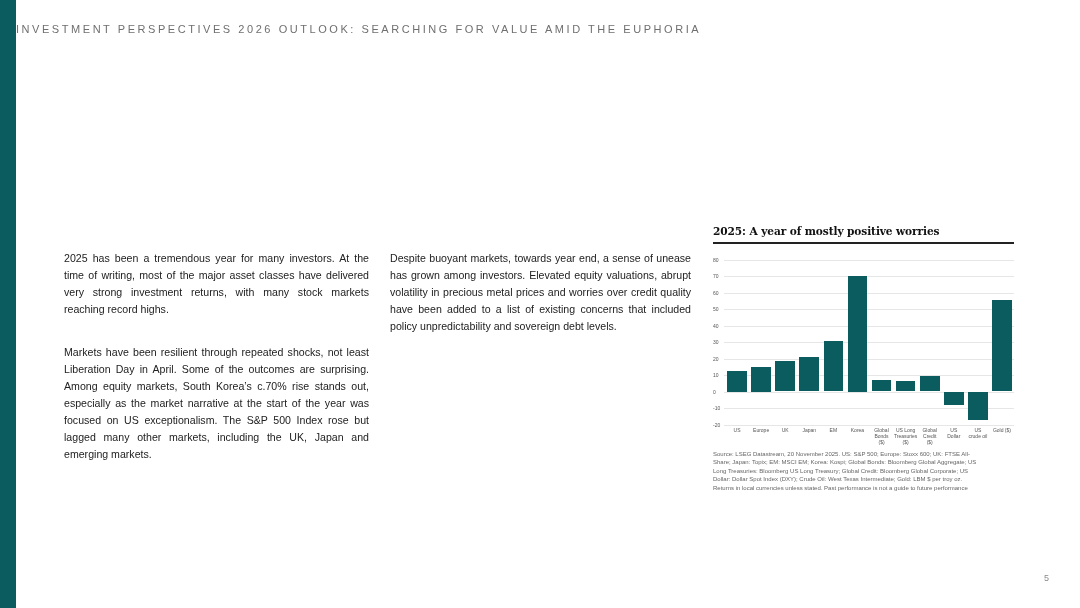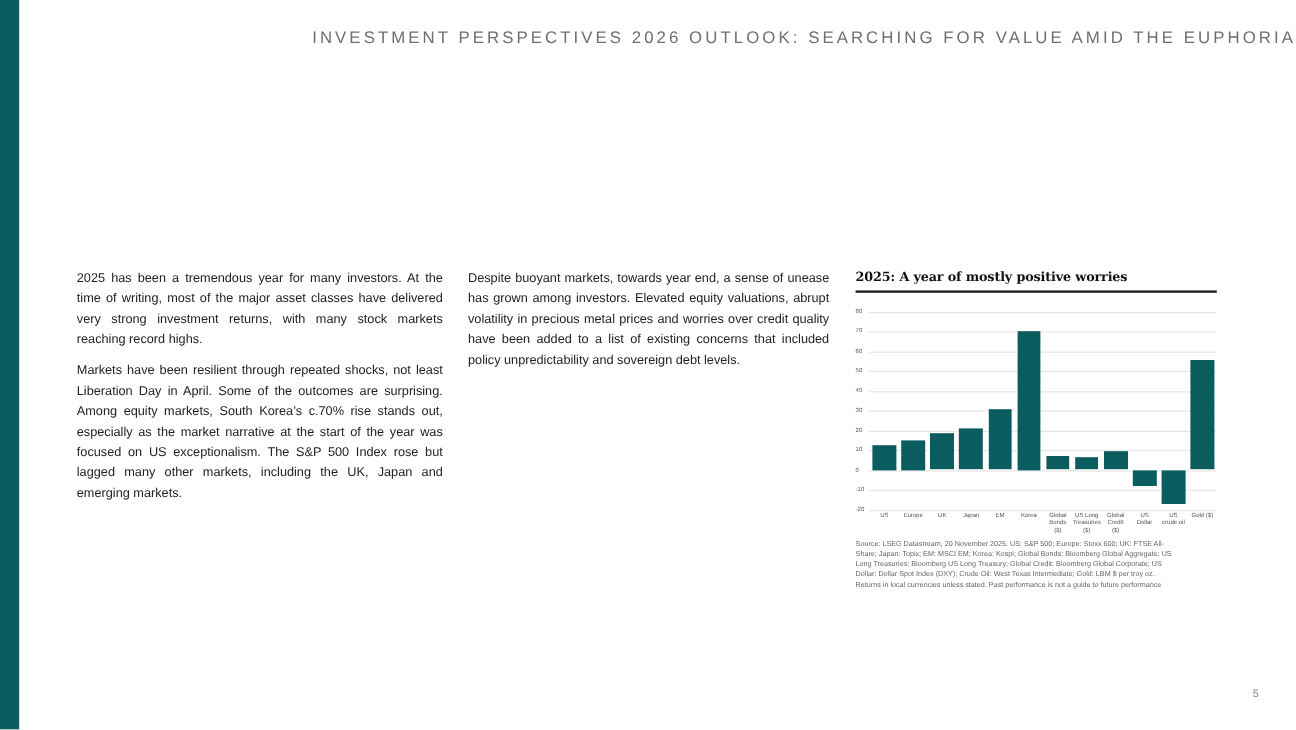--- a/index.html
+++ b/index.html
@@ -3,26 +3,26 @@
 <meta charset="utf-8">
 <style>
   * { box-sizing: border-box; margin: 0; padding: 0; }
   html, body { width: 1080px; height: 608px; background: #ffffff; overflow: hidden; }
   body { position: relative; font-family: "Liberation Sans", "DejaVu Sans", sans-serif; color: #1f1f1f; }
 
   .side-stripe { position: absolute; left: 0; top: 0; width: 16px; height: 608px; background: #0b5c5f; }
 
   .running-header {
     position: absolute; left: 16px; right: 0; top: 23px;
-    text-align: right; font-size: 14px; letter-spacing: 2.55px;
+    text-align: left; font-size: 11px; letter-spacing: 2.55px;
     color: #6f6f6f; text-transform: uppercase;
   }
 
   .col { position: absolute; top: 224px; font-size: 10.6px; line-height: 17px; text-align: justify; color: #222; }
-  .col p { margin-bottom: 9px; }
+  .col p { margin-bottom: 9px; margin-top: 26px; }
   .col-1 { left: 64px; width: 305px; }
   .col-2 { left: 390px; width: 301px; }
 
   .chart-block { position: absolute; left: 713px; top: 224px; width: 301px; }
   .chart-title {
     font-family: "DejaVu Serif", serif; font-weight: bold; font-size: 10.6px;
     color: #111; letter-spacing: -0.1px; height: 16px; line-height: 14px;
   }
   .chart-rule { height: 1.5px; background: #222; margin-top: 2px; }
 

